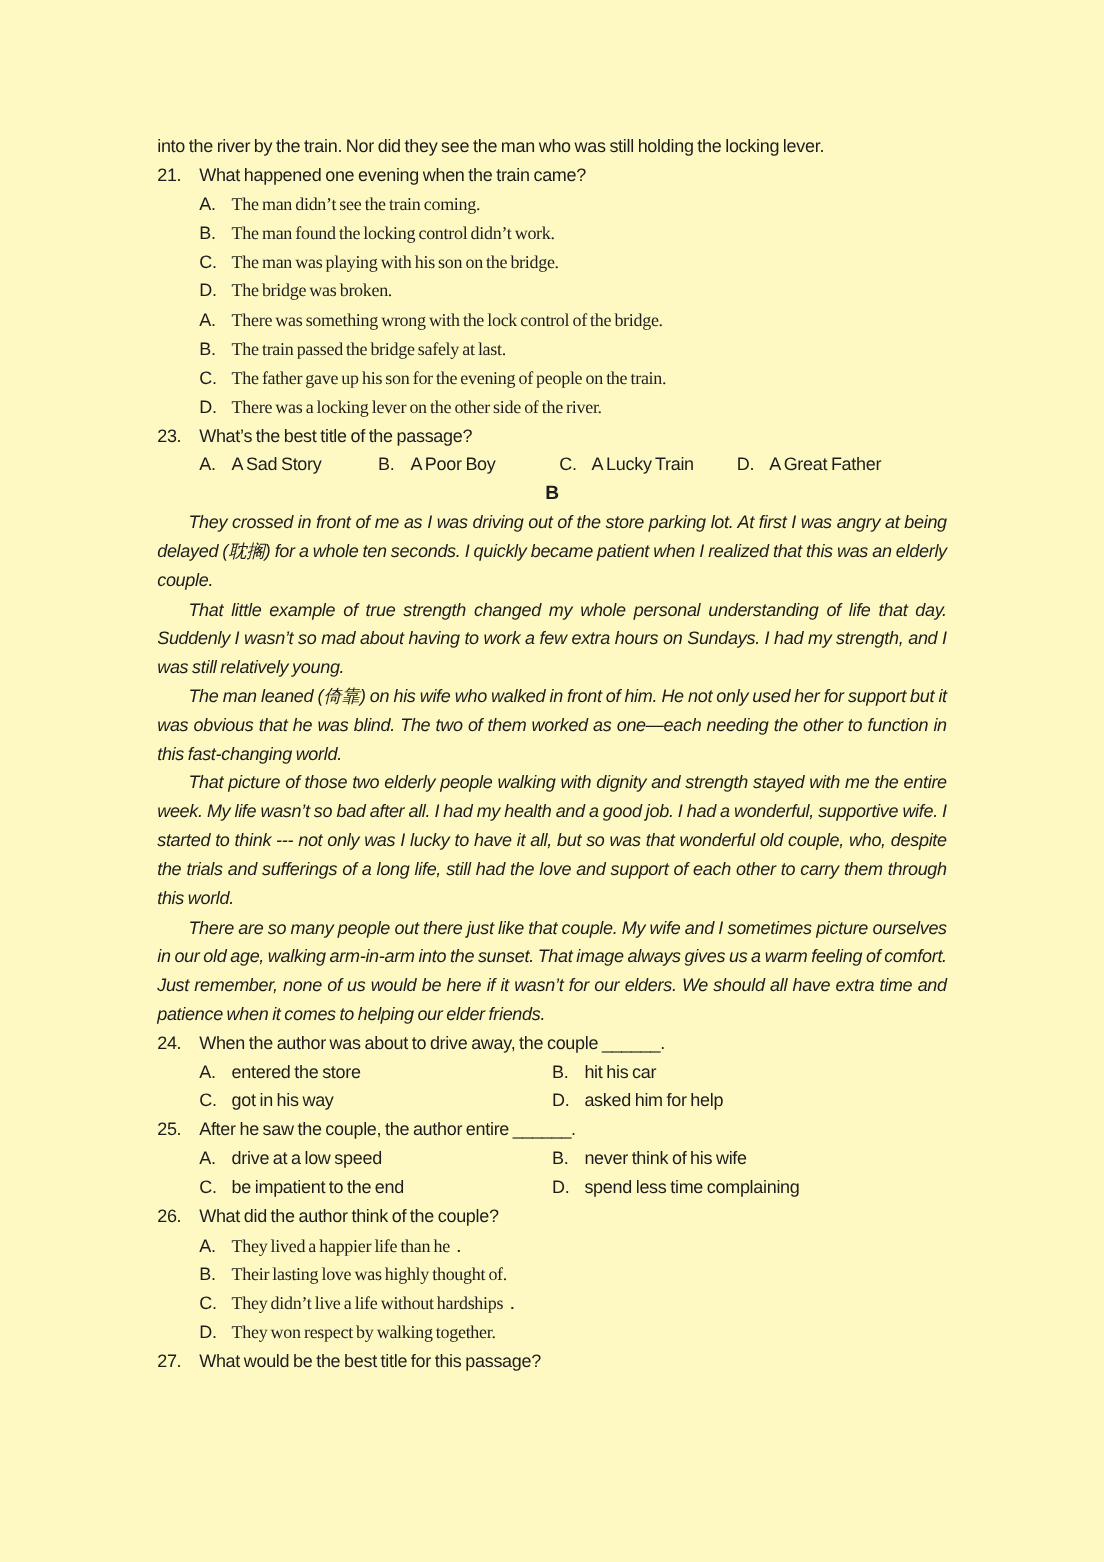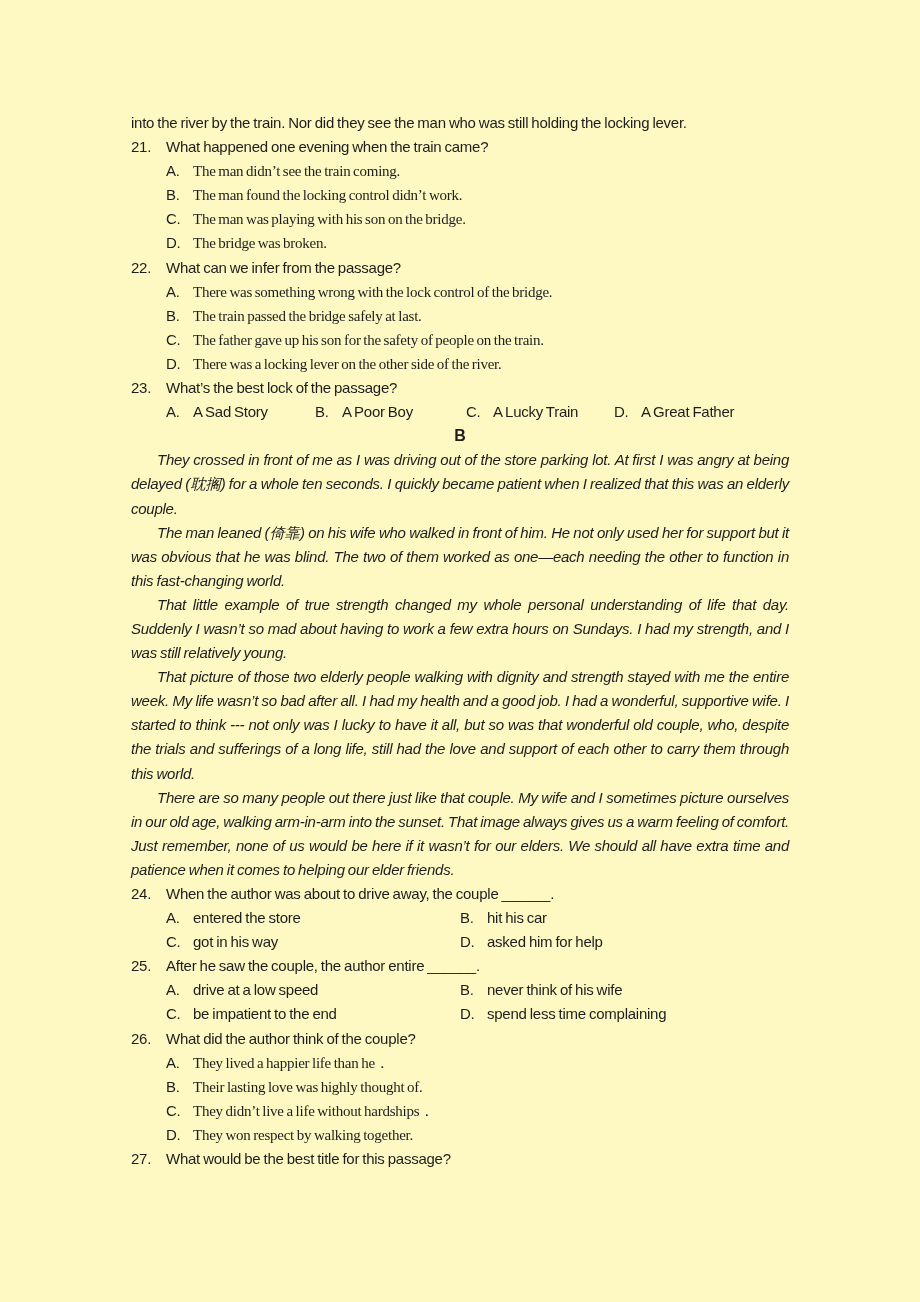--- a/index.html
+++ b/index.html
@@ -56,44 +56,40 @@
     </div>
     <div class="opt-row">
       <span class="opt-letter">C.</span>
       <span class="opt-text">The man was playing with his son on the bridge.</span>
     </div>
     <div class="opt-row">
       <span class="opt-letter">D.</span>
       <span class="opt-text">The bridge was broken.</span>
     </div>
 
-    <div class="q-row">
-      <span class="q-num">22.</span>
-      <span class="q-text">What can we infer from the passage?</span>
-    </div>
     <div class="opt-row">
       <span class="opt-letter">A.</span>
       <span class="opt-text">There was something wrong with the lock control of the bridge.</span>
     </div>
     <div class="opt-row">
       <span class="opt-letter">B.</span>
       <span class="opt-text">The train passed the bridge safely at last.</span>
     </div>
     <div class="opt-row">
       <span class="opt-letter">C.</span>
-      <span class="opt-text">The father gave up his son for the safety of people on the train.</span>
+      <span class="opt-text">The father gave up his son for the evening of people on the train.</span>
     </div>
     <div class="opt-row">
       <span class="opt-letter">D.</span>
       <span class="opt-text">There was a locking lever on the other side of the river.</span>
     </div>
 
     <div class="q-row">
       <span class="q-num">23.</span>
-      <span class="q-text">What’s the best lock of the passage?</span>
+      <span class="q-text">What’s the best title of the passage?</span>
     </div>
     <div class="opt-inline-row">
       <span class="opt-inline w1">
         <span class="opt-letter">A.</span>
         <span>A Sad Story</span>
       </span>
       <span class="opt-inline w2">
         <span class="opt-letter">B.</span>
         <span>A Poor Boy</span>
       </span>
@@ -103,22 +99,22 @@
       </span>
       <span class="opt-inline">
         <span class="opt-letter">D.</span>
         <span>A Great Father</span>
       </span>
     </div>
 
     <div class="section-label">B</div>
 
     <p class="para">They crossed in front of me as I was driving out of the store parking lot. At first I was angry at being delayed (耽搁) for a whole ten seconds. I quickly became patient when I realized that this was an elderly couple.</p>
+    <p class="para">That little example of true strength changed my whole personal understanding of life that day. Suddenly I wasn’t so mad about having to work a few extra hours on Sundays. I had my strength, and I was still relatively young.</p>
     <p class="para">The man leaned (倚靠) on his wife who walked in front of him. He not only used her for support but it was obvious that he was blind. The two of them worked as one—each needing the other to function in this fast-changing world.</p>
-    <p class="para">That little example of true strength changed my whole personal understanding of life that day. Suddenly I wasn’t so mad about having to work a few extra hours on Sundays. I had my strength, and I was still relatively young.</p>
     <p class="para">That picture of those two elderly people walking with dignity and strength stayed with me the entire week. My life wasn’t so bad after all. I had my health and a good job. I had a wonderful, supportive wife. I started to think --- not only was I lucky to have it all, but so was that wonderful old couple, who, despite the trials and sufferings of a long life, still had the love and support of each other to carry them through this world.</p>
     <p class="para">There are so many people out there just like that couple. My wife and I sometimes picture ourselves in our old age, walking arm-in-arm into the sunset. That image always gives us a warm feeling of comfort. Just remember, none of us would be here if it wasn’t for our elders. We should all have extra time and patience when it comes to helping our elder friends.</p>
 
     <div class="q-row">
       <span class="q-num">24.</span>
       <span class="q-text">When the author was about to drive away, the couple ______.</span>
     </div>
     <div class="two-col">
       <span class="col-a">
         <span class="opt-letter">A.</span>

